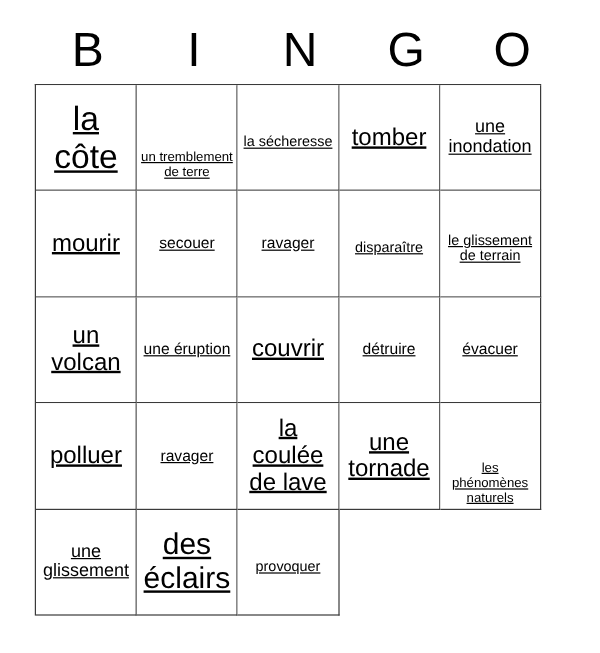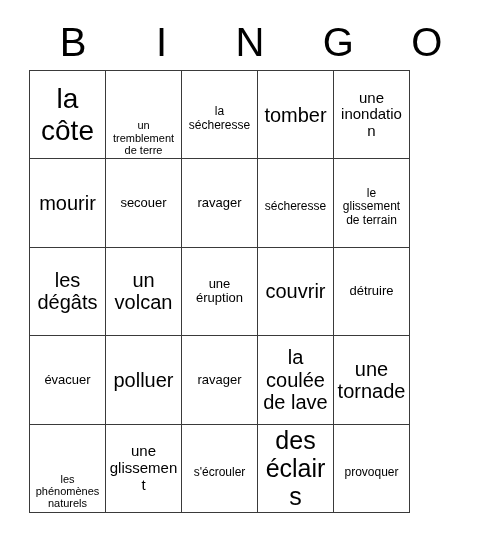--- a/index.html
+++ b/index.html
@@ -45,29 +45,30 @@
     letter-spacing: 0;
     color: #000000;
     user-select: none;
   }
 
   
   #bingo-grid {
     position: absolute;
     left: 29px;
     top: 70px;
-    width: 381px;
+    width: 422px;
     height: 443px;
     display: grid;
     grid-template-columns: repeat(5, 1fr);
     grid-template-rows: repeat(5, 1fr);
     box-sizing: border-box;
     border-top: 1px solid #3a3a3a;
     border-left: 1px solid #3a3a3a;
     background: #ffffff;
+    text-decoration: underline;
   }
   .bingo-cell {
     box-sizing: border-box;
     border-right: 1px solid #3a3a3a;
     border-bottom: 1px solid #3a3a3a;
     display: flex;
     align-items: center;
     justify-content: center;
     text-align: center;
     padding: 2px 3px;
@@ -123,27 +124,24 @@
       <div class="bingo-cell">
         <span class="cell-text sz-md">mourir</span>
       </div>
       <div class="bingo-cell">
         <span class="cell-text sz-sm">secouer</span>
       </div>
       <div class="bingo-cell">
         <span class="cell-text sz-sm">ravager</span>
       </div>
       <div class="bingo-cell">
-        <span class="cell-text sz-xxs">sécheresse</span>
+        <span class="cell-text sz-xxs">disparaître</span>
       </div>
       <div class="bingo-cell">
         <span class="cell-text sz-xxs">le glissement de terrain</span>
-      </div>
-      <div class="bingo-cell">
-        <span class="cell-text sz-md">les dégâts</span>
       </div>
       <div class="bingo-cell">
         <span class="cell-text sz-md">un volcan</span>
       </div>
       <div class="bingo-cell">
         <span class="cell-text sz-sm">une éruption</span>
       </div>
       <div class="bingo-cell">
         <span class="cell-text sz-md">couvrir</span>
       </div>
@@ -165,23 +163,20 @@
       <div class="bingo-cell">
         <span class="cell-text sz-md">une tornade</span>
       </div>
       <div class="bingo-cell">
         <span class="cell-text sz-tiny">les phénomènes naturels</span>
       </div>
       <div class="bingo-cell">
         <span class="cell-text sz-xs">une glissement</span>
       </div>
       <div class="bingo-cell">
-        <span class="cell-text sz-xxs">s'écrouler</span>
-      </div>
-      <div class="bingo-cell">
         <span class="cell-text sz-lg">des éclairs</span>
       </div>
       <div class="bingo-cell">
         <span class="cell-text sz-xxs">provoquer</span>
       </div>
     </div>
 
 </div>
 
 </body></html>

